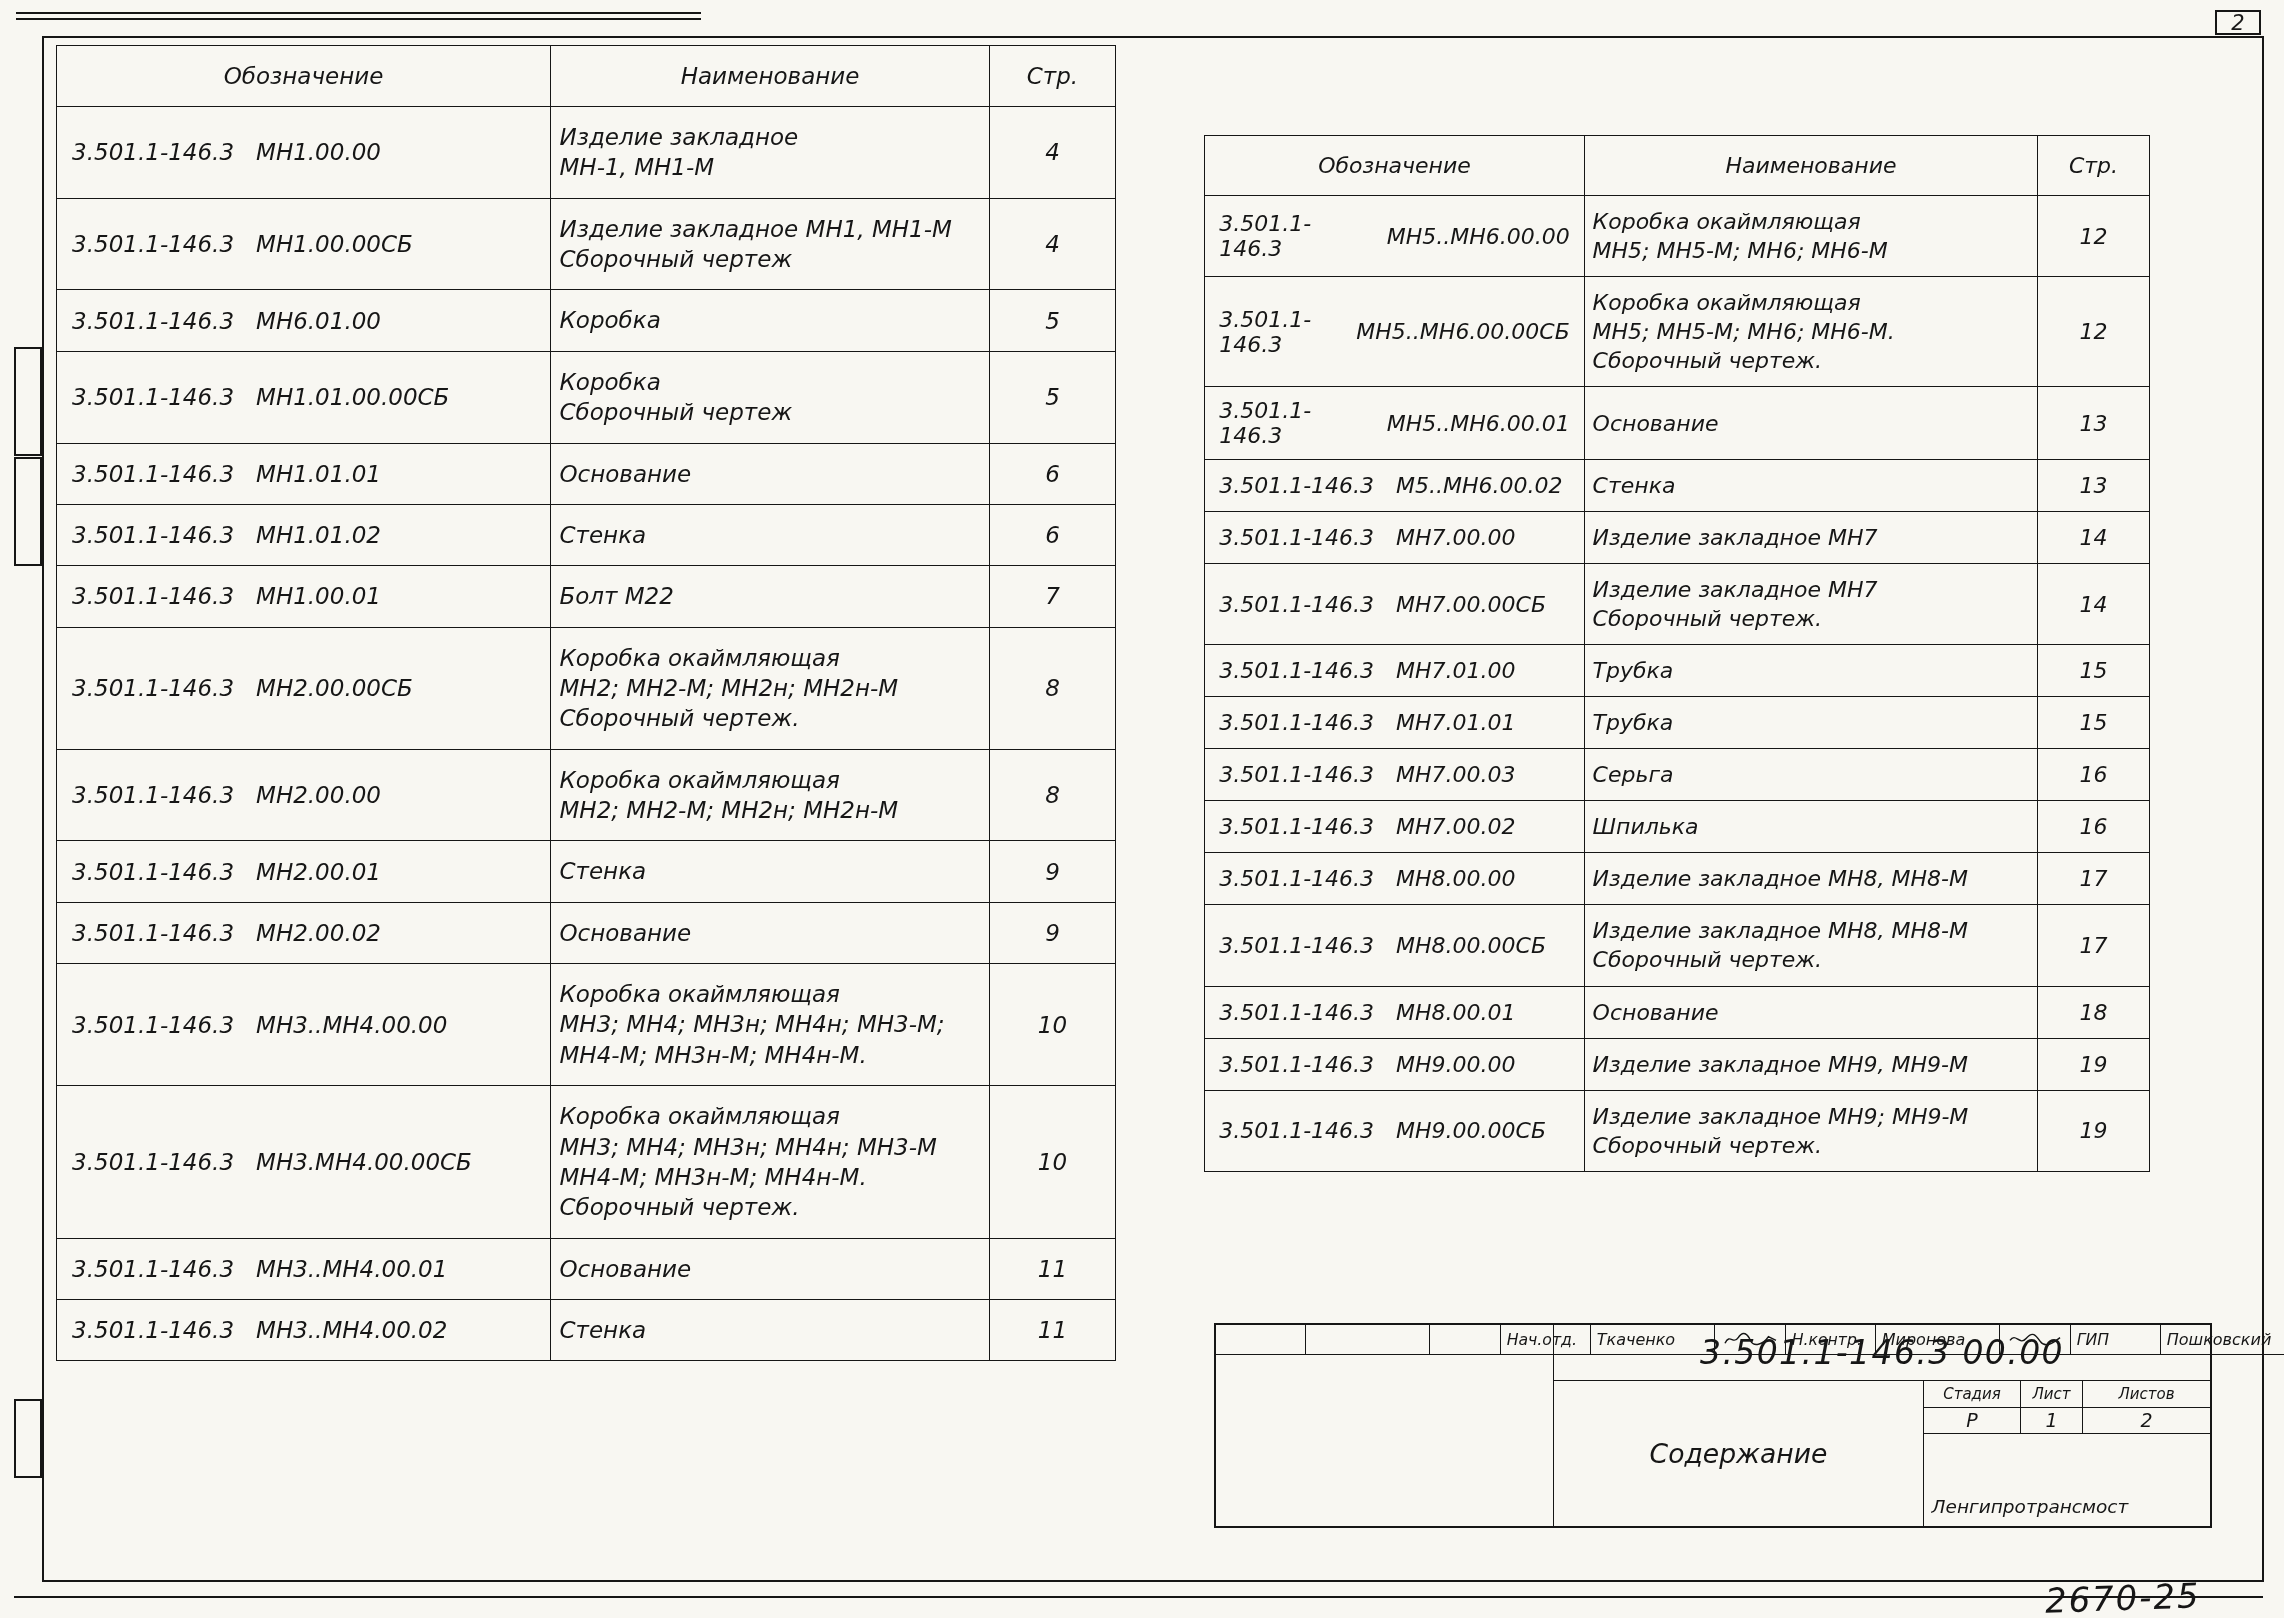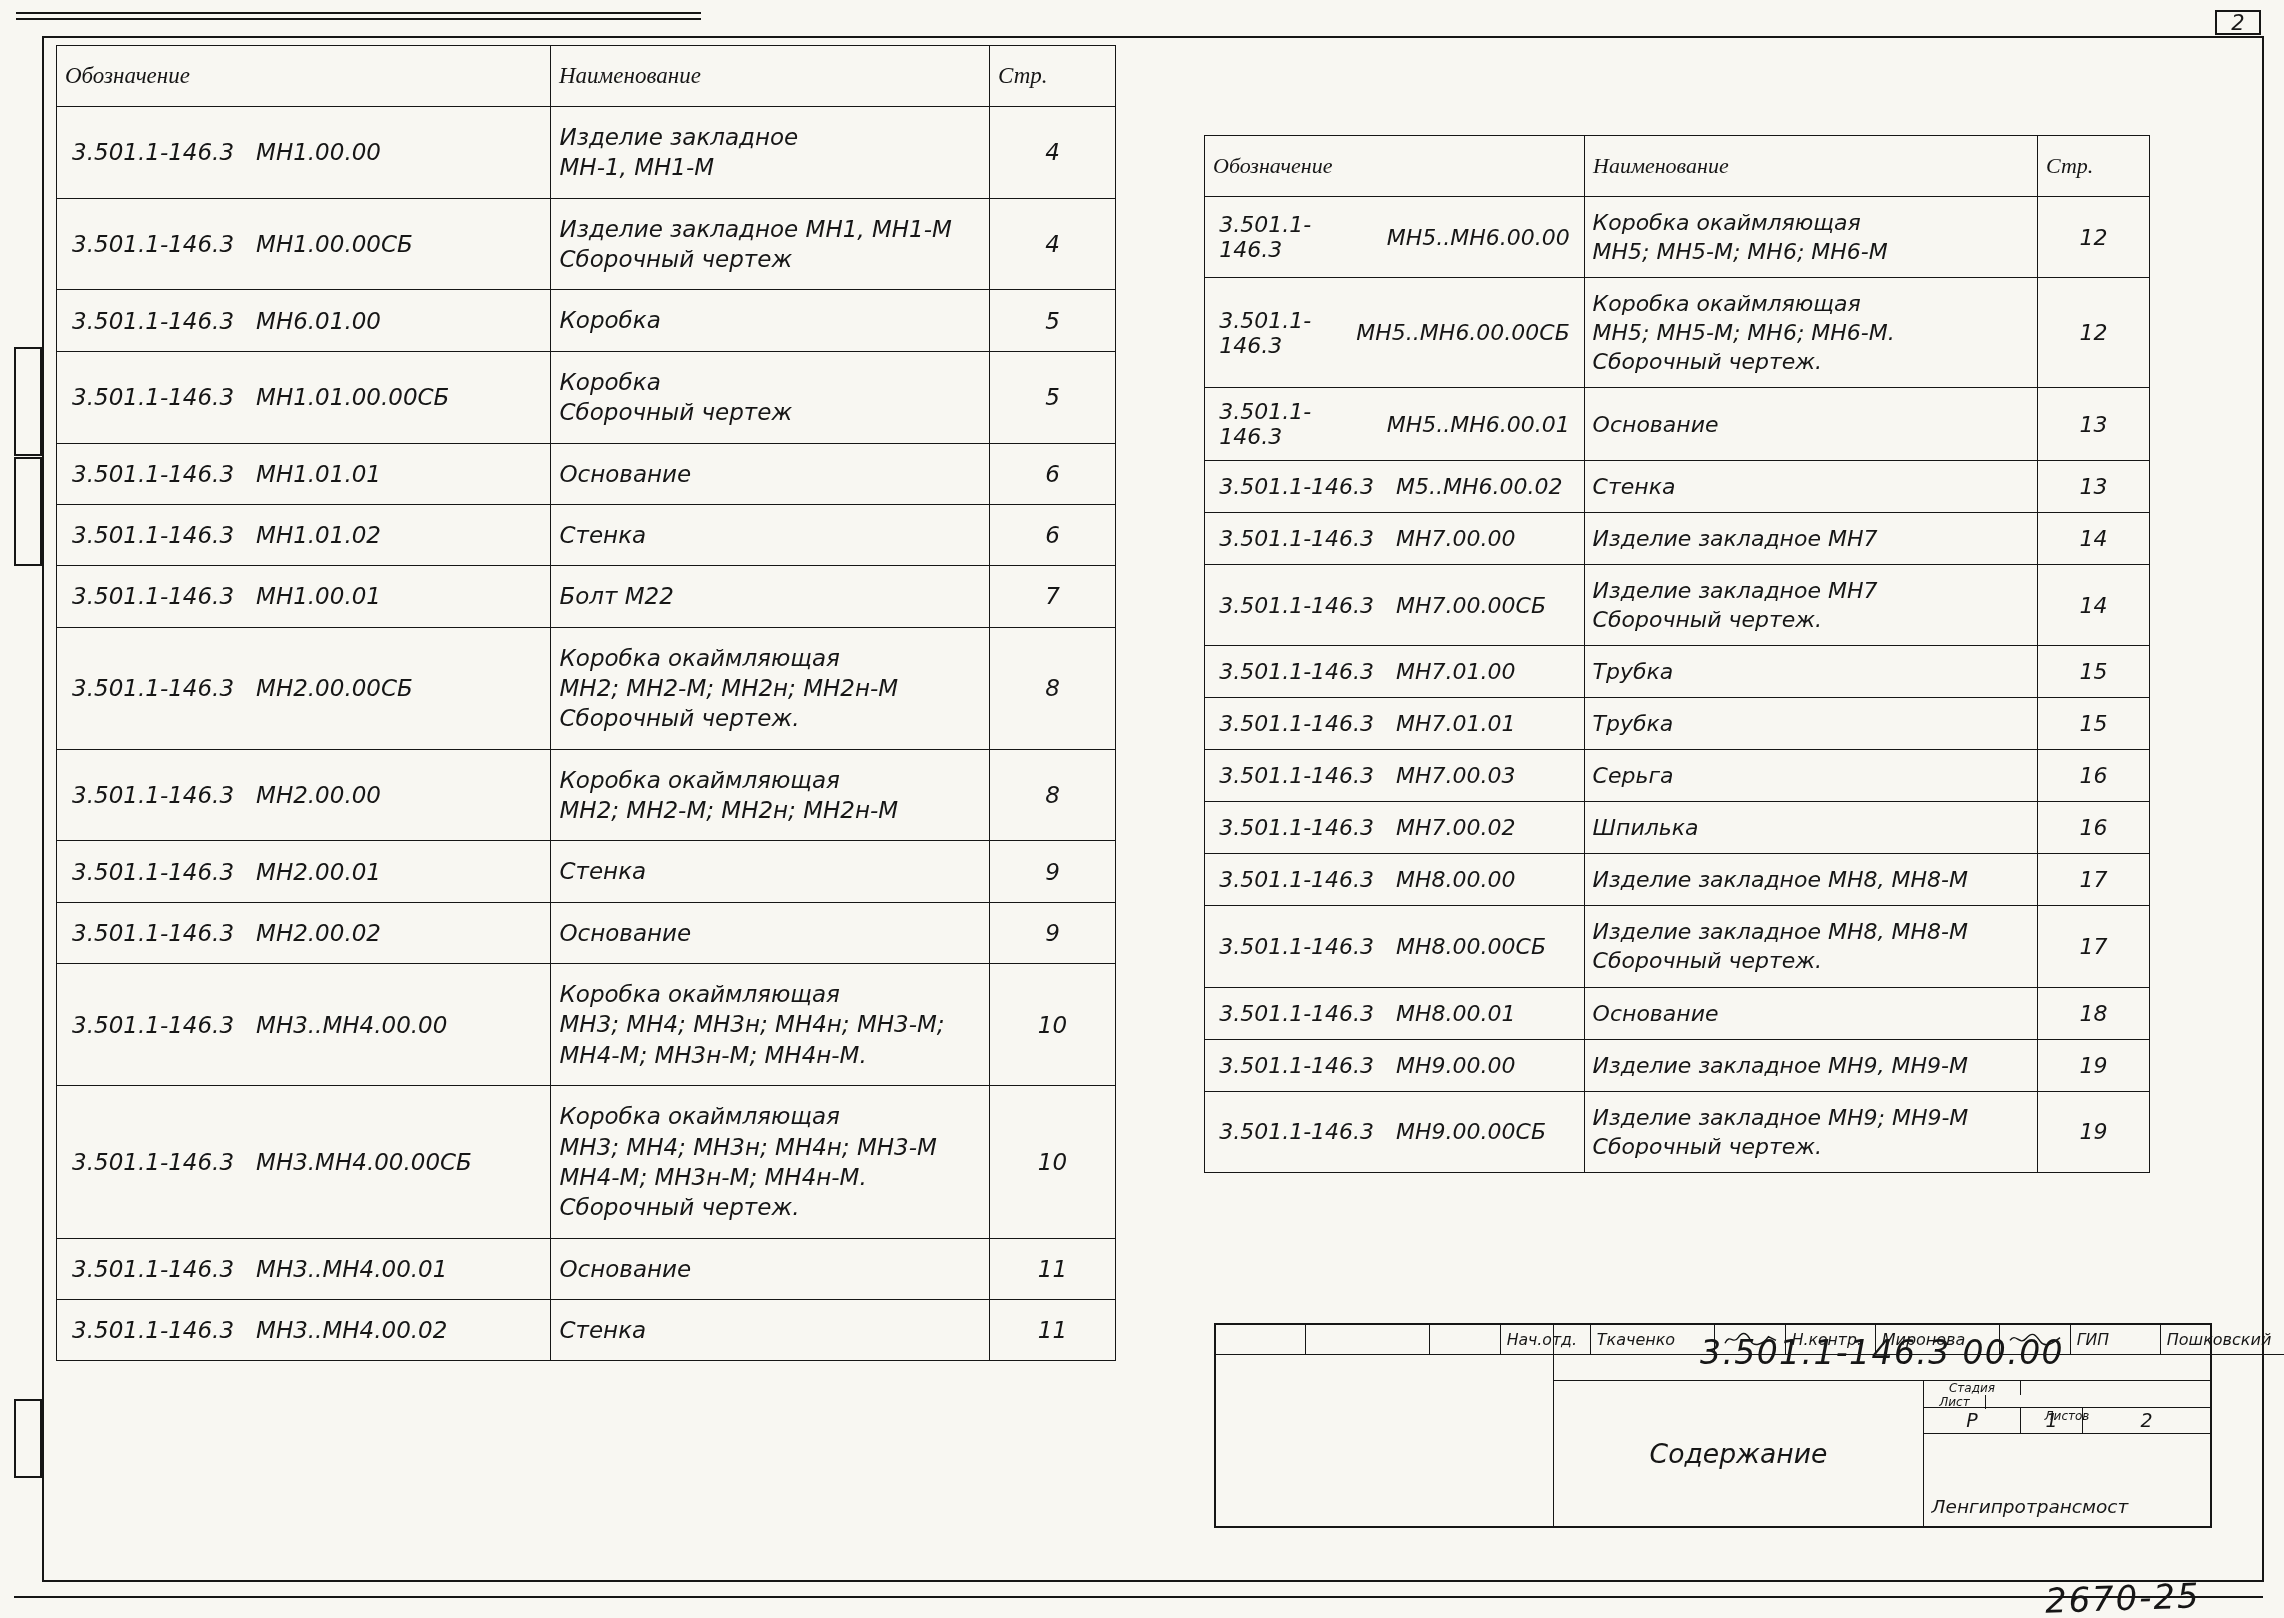--- a/index.html
+++ b/index.html
@@ -41,21 +41,21 @@
   .stamp {
     position:absolute; left:2045px; top:1578px;
     font-size:34px; font-style:italic; letter-spacing:1.9px;
     transform:rotate(-2deg); color:#161616;
   }
 
   
   table { border-collapse:collapse; table-layout:fixed; font-style:italic; color:#161616; }
   th, td { border:1.9px solid #161616; vertical-align:middle; font-weight:normal; }
 
-  .contents-table thead th { text-align:left; padding:17px 8px;font-family:Liberation Serif, serif; }
+  .contents-table thead th { text-align:center; padding:17px 8px; }
 
   .left-table { position:absolute; left:56px; top:45px; width:1058px; font-size:23px; }
   .left-table tbody td { padding:15px 8.5px; }
 
   .right-table { position:absolute; left:1204px; top:135px; width:944px; font-size:22px; }
   .right-table tbody td { padding:11px 7.6px; }
 
   .c-name  { white-space:pre-line; line-height:1.32; }
   .c-page  { text-align:center; }
   .desig   { display:flex; justify-content:flex-start; align-items:center; gap:22px; padding:0 6.6px; }
@@ -85,21 +85,21 @@
   .tb-title {
     width:370px; border-right:1.9px solid #161616;
     display:flex; align-items:center; justify-content:center; font-size:26.6px;
   }
   .tb-meta { flex:1; display:flex; flex-direction:column; }
   .meta-row { display:flex; height:26.6px; border-bottom:1.9px solid #161616; flex:none; }
   .meta-row > div { display:flex; align-items:center; justify-content:center; }
   .m-stage  { width:97px; border-right:1.9px solid #161616; }
   .m-sheet  { width:62px; border-right:1.9px solid #161616; }
   .m-sheets { flex:1; }
-  .meta-head { font-size:12px;flex-direction:column; }
+  .meta-head { font-size:15px; }
   .meta-vals { font-size:19px; }
   .tb-org {
     flex:1; display:flex; align-items:flex-end; padding:0 0 9.5px 7.6px; font-size:18.5px;
   }
 </style>
 </head>
 <body>
 
 <div class="sheet">
 

